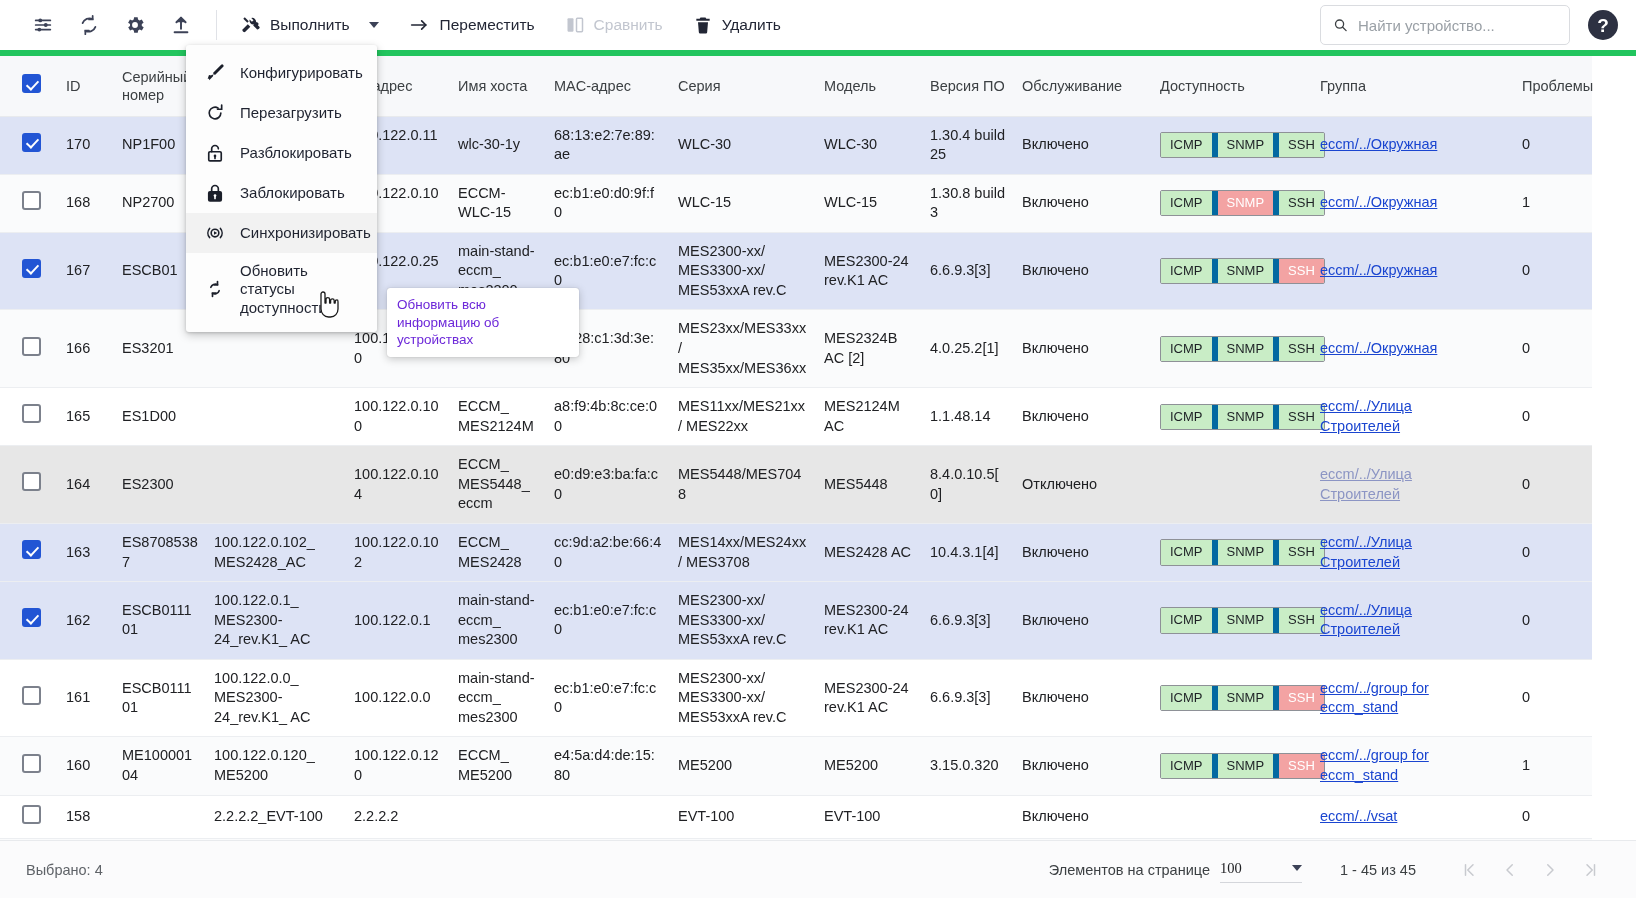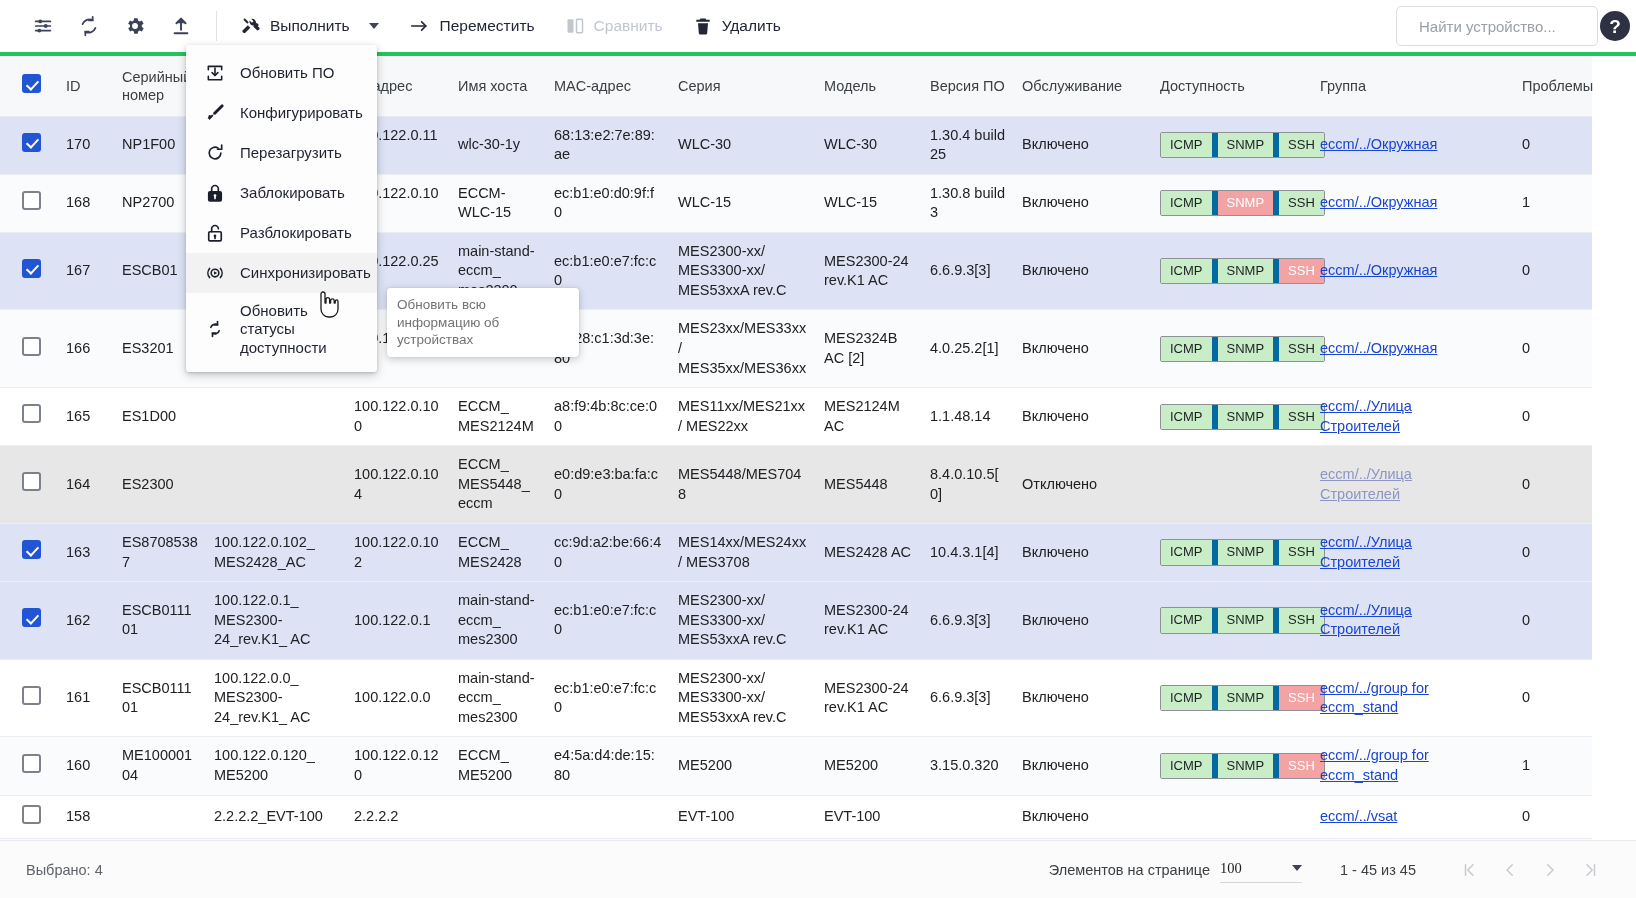--- a/index.html
+++ b/index.html
@@ -9,23 +9,23 @@
     background: #ffffff;
     color: #202124;
     overflow: hidden;
   }
   .app { position: relative; width: 1636px; height: 898px; display: flex; flex-direction: column; }
 
   
   .toolbar {
     height: 56px; flex: 0 0 56px;
     display: flex; align-items: center;
-    padding: 0 6px 0 26px;
+    padding: 0 18px 0 26px;
     background: #ffffff;
-    border-bottom: 4px solid #22c55e;
+    border-bottom: 6px solid #22c55e;
     position: relative; z-index: 5;
   }
   .tb-icon {
     width: 34px; height: 34px;
     display: flex; align-items: center; justify-content: center;
     color: #3c4257; cursor: pointer; margin-right: 12px;
   }
   .tb-icon svg { display: block; }
   .tb-sep { width: 1px; height: 30px; background: #e0e2e7; margin: 0 14px 0 6px; }
   .tb-action {
@@ -38,24 +38,24 @@
   .tb-action.disabled { color: #c2c6cf; cursor: default; }
   .tb-action .caret {
     width: 0; height: 0;
     border-left: 5.5px solid transparent;
     border-right: 5.5px solid transparent;
     border-top: 6.5px solid #3c4257;
     margin-left: 10px;
   }
   .tb-spacer { flex: 1 1 auto; }
   .search-box {
-    width: 202px; height: 40px;
+    width: 250px; height: 40px;
     border: 1px solid #dadce0; border-radius: 5px;
     display: flex; align-items: center; gap: 10px;
-    padding: 0 12px; background: #fff; margin-right: 2px;
+    padding: 0 12px; background: #fff; margin-right: 18px;
   }
   .search-box input {
     border: none; outline: none; flex: 1 1 auto;
     font-size: 15px; color: #3c4043;
     font-family: "Liberation Sans", sans-serif; background: transparent;
   }
   .search-box input::placeholder { color: #9aa0a6; }
   .help-btn {
     width: 30px; height: 30px; border-radius: 50%;
     background: #2d3142; color: #fff;
@@ -146,21 +146,21 @@
   .menu-item .mi-ic {
     width: 22px; height: 22px; flex: 0 0 22px;
     display: flex; align-items: center; justify-content: center; color: #1b1f2a;
   }
   .menu-item .mi-lb { flex: 1 1 auto; }
 
   
   .tooltip {
     position: absolute; left: 387px; top: 288px;
     width: 192px;
-    background: #fff; color: #737373;
+    background: #fff; color: #6d28d9;
     border-radius: 3px; padding: 8px 10px;
     font-size: 13.5px; line-height: 1.3;
     box-shadow: 0 2px 8px rgba(0,0,0,.22), 0 0 1px rgba(0,0,0,.3);
     z-index: 45;
   }
 
   
   .cursor { position: absolute; left: 314px; top: 290px; z-index: 60; pointer-events: none; }
 
   
@@ -590,68 +590,57 @@
           <polyline points="8,5 15,12 8,19"></polyline>
             <line x1="18" y1="5" x2="18" y2="19"></line>
         </svg>
       </div>
     </div>
   </div>
 
   <div class="menu" id="menu">
       <div class="menu-item">
         <span class="mi-ic">
-          <svg width="20" height="20" viewBox="0 0 24 24" fill="none" stroke="currentColor" stroke-width="1.9" stroke-linecap="round" stroke-linejoin="round">
-            <polyline points="4,8 4,4 20,4 20,8"></polyline>
-            <polyline points="4,16 4,20 20,20 20,16"></polyline>
-            <line x1="12" y1="6" x2="12" y2="15"></line>
-            <polyline points="8.5,11.5 12,15 15.5,11.5"></polyline>
-          </svg>
-        </span>
-        <span class="mi-lb">Обновить ПО</span>
-      </div>
-      <div class="menu-item">
-        <span class="mi-ic">
           <svg width="20" height="20" viewBox="0 0 24 24" fill="currentColor">
             <path d="M20.8 5.2a5.6 5.6 0 0 0-6.6 7.1L4.6 21.9a1.6 1.6 0 0 1-2.3 0l-.2-.2a1.6 1.6 0 0 1 0-2.3l9.6-9.6A5.6 5.6 0 0 0 19 3.3l-3 3 .6 2.6 2.6.6z" transform="rotate(180 12 12)"></path>
           </svg>
         </span>
         <span class="mi-lb">Конфигурировать</span>
       </div>
       <div class="menu-item">
         <span class="mi-ic">
           <svg width="20" height="20" viewBox="0 0 24 24" fill="none" stroke="currentColor" stroke-width="2" stroke-linecap="round">
             <path d="M19 12a7 7 0 1 1-3.2-5.9"></path>
             <polyline points="20,2.5 20,7.5 15,7.5"></polyline>
           </svg>
         </span>
         <span class="mi-lb">Перезагрузить</span>
+      </div>
+      <div class="menu-item">
+        <span class="mi-ic">
+          <svg width="20" height="20" viewBox="0 0 24 24" fill="none" stroke="currentColor" stroke-width="2">
+            <rect x="4.5" y="10.5" width="15" height="11" rx="1.5"></rect>
+            <path d="M8 10.5V7a4 4 0 0 1 8 0" stroke-linecap="round"></path>
+            <circle cx="12" cy="15.5" r="1.6" fill="currentColor" stroke="none"></circle>
+            <line x1="12" y1="16.5" x2="12" y2="18.5" stroke-linecap="round"></line>
+          </svg>
+        </span>
+        <span class="mi-lb">Разблокировать</span>
       </div>
       <div class="menu-item">
         <span class="mi-ic">
           <svg width="20" height="20" viewBox="0 0 24 24" fill="none" stroke="currentColor" stroke-width="2">
             <rect x="4.5" y="10.5" width="15" height="11" rx="1.5" fill="currentColor"></rect>
             <path d="M8 10.5V7a4 4 0 0 1 8 0v3.5" stroke-linecap="round"></path>
             <circle cx="12" cy="15" r="1.6" fill="#fff" stroke="none"></circle>
             <line x1="12" y1="16" x2="12" y2="18.5" stroke="#fff" stroke-linecap="round"></line>
           </svg>
         </span>
         <span class="mi-lb">Заблокировать</span>
       </div>
-      <div class="menu-item">
-        <span class="mi-ic">
-          <svg width="20" height="20" viewBox="0 0 24 24" fill="none" stroke="currentColor" stroke-width="2">
-            <rect x="4.5" y="10.5" width="15" height="11" rx="1.5"></rect>
-            <path d="M8 10.5V7a4 4 0 0 1 8 0" stroke-linecap="round"></path>
-            <circle cx="12" cy="15.5" r="1.6" fill="currentColor" stroke="none"></circle>
-            <line x1="12" y1="16.5" x2="12" y2="18.5" stroke-linecap="round"></line>
-          </svg>
-        </span>
-        <span class="mi-lb">Разблокировать</span>
-      </div>
       <div class="menu-item hl">
         <span class="mi-ic">
           <svg width="20" height="20" viewBox="0 0 24 24" fill="none" stroke="currentColor" stroke-width="1.9" stroke-linecap="round">
             <path d="M5.5 6.5a8.5 8.5 0 0 0 0 11"></path>
             <path d="M18.5 17.5a8.5 8.5 0 0 0 0-11"></path>
             <circle cx="12" cy="12" r="4.6"></circle>
             <polygon points="10.8,9.8 14.6,12 10.8,14.2" fill="currentColor" stroke="none"></polygon>
           </svg>
         </span>
         <span class="mi-lb">Синхронизировать</span>

